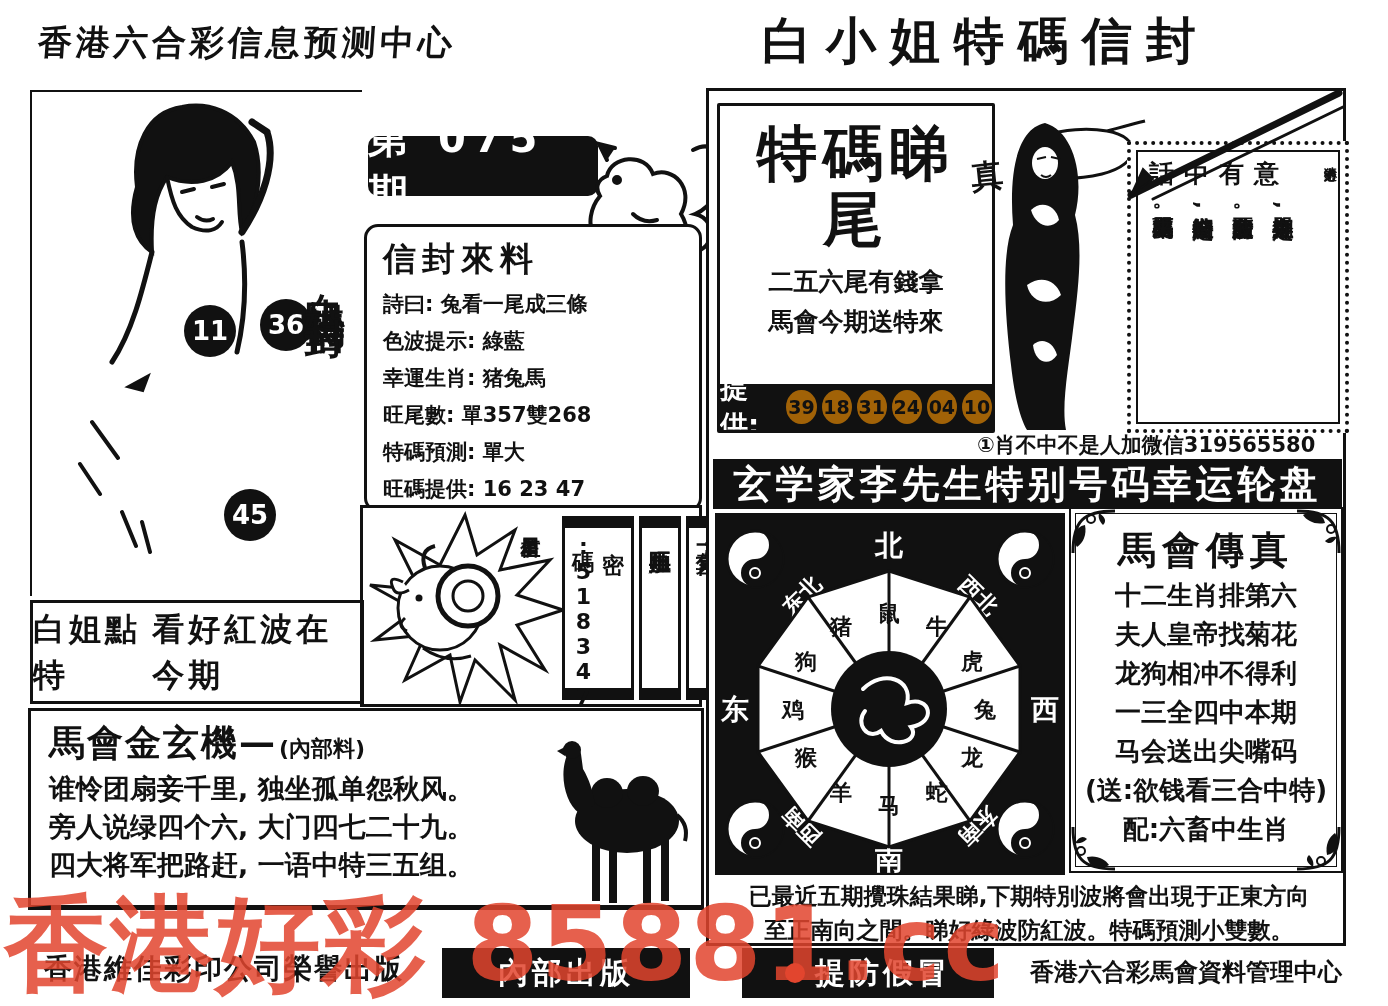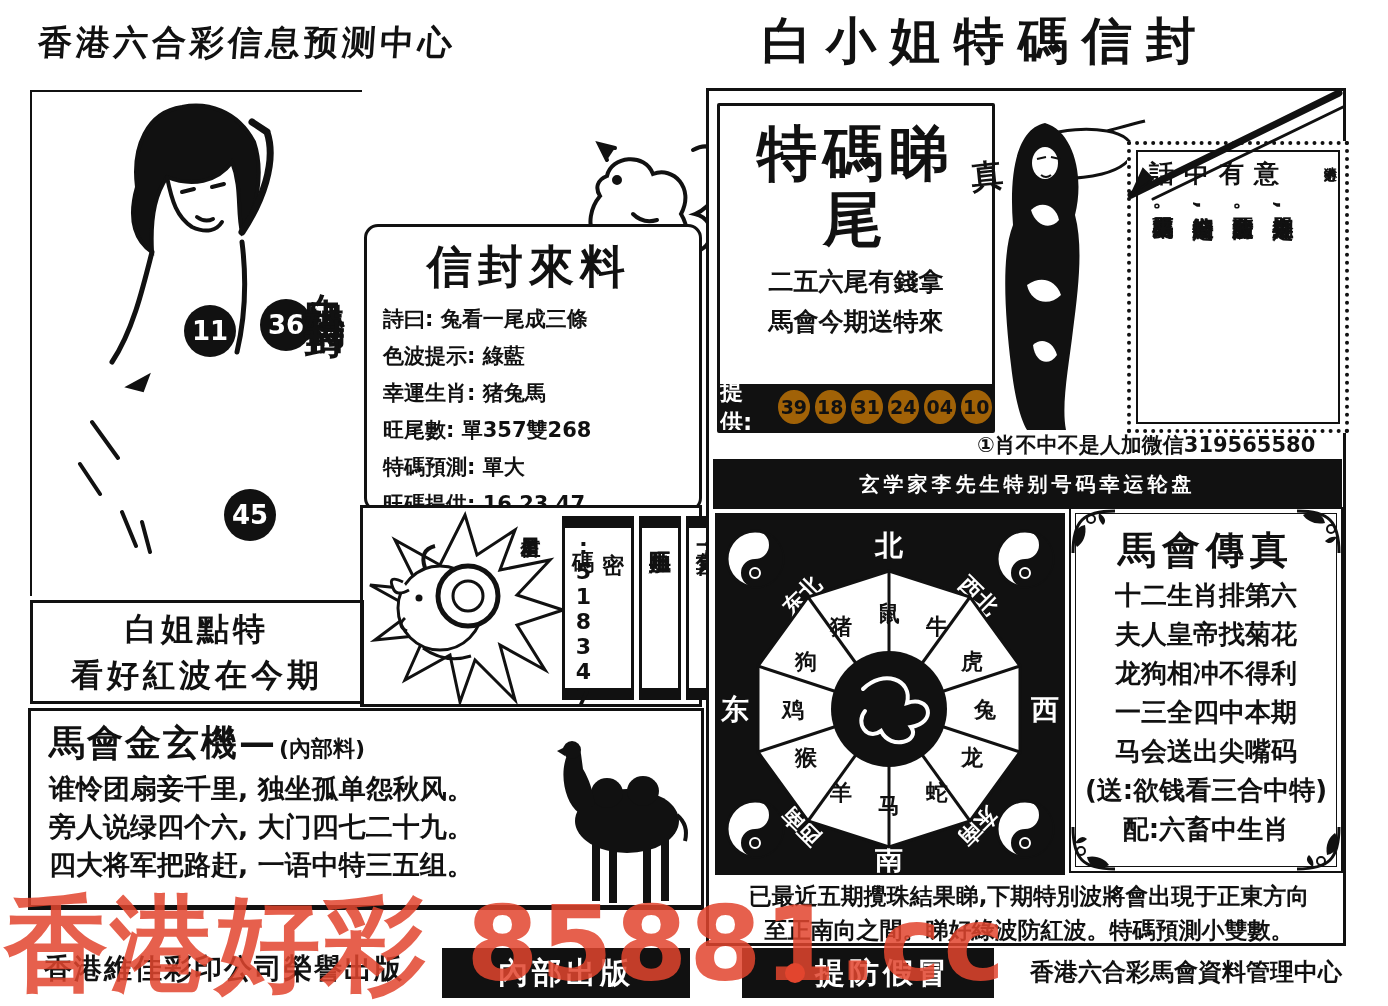--- a/index.html
+++ b/index.html
@@ -24,34 +24,34 @@
 
   
   .issue { position:absolute; left:368px; top:136px; width:230px; height:60px; background:#111;
            border-radius:10px; color:#fff; font-size:40px; font-weight:bold; letter-spacing:8px;
            display:flex; align-items:center; justify-content:center; }
   .squirrel { position:absolute; left:545px; top:118px; }
 
   
   .envelope { position:absolute; left:364px; top:224px; width:338px; height:288px;
               border:3px solid #111; border-radius:14px; padding:10px 16px; background:#fff; }
-  .envelope .title { font-size:45px; font-weight:bold; letter-spacing:6px; margin-bottom:4px;margin-left:44px; }
+  .envelope .title { font-size:33px; font-weight:bold; letter-spacing:6px; margin-bottom:4px; }
   .envelope .line { font-size:21px; line-height:37px; font-weight:bold; white-space:nowrap; }
 
   
   .rambox { position:absolute; left:360px; top:505px; width:342px; height:202px; border:3px solid #111; background:#fff; }
   .duty { position:absolute; left:155px; top:14px; font-size:20px; font-weight:bold; height:120px; }
   .truecols { position:absolute; left:194px; top:8px; height:184px; writing-mode:vertical-rl; }
   .truecols > div { border:3px solid #111; border-top-width:12px; border-bottom-width:12px;
                     padding:6px 3px; margin-left:5px; font-size:22px; font-weight:bold;
                     text-orientation:upright; background:#fff; }
 
   
   .baijie { position:absolute; left:30px; top:600px; width:334px; height:104px; border:3px solid #111;
-            display:flex; flex-direction:column; align-items:center; justify-content:center; }
+            display:flex; flex-direction:row; align-items:center; justify-content:center; }
   .baijie div { font-size:32px; font-weight:bold; line-height:46px; letter-spacing:4px; }
 
   
   .jinx { position:absolute; left:28px; top:708px; width:676px; height:202px; border:3px solid #111;
           border-bottom-width:5px; padding:8px 0 0 18px; background:#fff; }
   .jinx .trow { display:flex; align-items:flex-end; gap:2px; margin-bottom:2px; }
   .jinx .t1 { font-size:36px; font-weight:bold; letter-spacing:2px; }
   .jinx .t2 { font-size:22px; font-weight:bold; padding-bottom:4px; }
   .jinx .pline { font-size:27px; line-height:38px; font-weight:bold; white-space:nowrap; }
   .camel { position:absolute; right:4px; top:6px; }
@@ -59,41 +59,41 @@
   
   .rpanel { position:absolute; left:706px; top:88px; width:640px; height:858px; border:3px solid #111; background:#fff; }
 
   .tailbox { position:absolute; left:8px; top:12px; width:278px; height:330px; border:3px solid #111;
              border-radius:2px; overflow:hidden; }
   .tailtitle { width:210px; margin:14px auto 0; font-size:60px; line-height:66px; font-weight:bold;
                text-align:center; letter-spacing:6px; }
   .tailline { font-size:25px; line-height:40px; font-weight:bold; text-align:center; white-space:nowrap; }
   .tailbar { position:absolute; left:0; bottom:0; width:100%; height:46px; background:#111;
              display:flex; align-items:center; justify-content:center; gap:5px; }
-  .tailbar .plabel { color:#fff; font-size:23px; font-weight:bold; margin-right:2px; }
+  .tailbar .plabel { color:#fff; font-size:28px; font-weight:bold; margin-right:2px; }
   .numball { width:34px; height:34px; border-radius:50%; background:#a16207; color:#111;
              font-size:19px; font-weight:bold; display:flex; align-items:center; justify-content:center; }
 
   .seal { position:absolute; left:262px; top:64px; font-size:32px; font-weight:bold; transform:rotate(-6deg); }
   .swoosh { position:absolute; left:298px; top:28px; }
   .woman2 { position:absolute; left:252px; top:24px; }
 
   .stamp { position:absolute; left:418px; top:50px; width:222px; height:292px;
            border:4px dotted #111; background:#fff; }
   .stamp-inner { position:absolute; inset:5px; border:2px solid #111; }
   .stamp-head { position:absolute; left:18px; top:12px; font-size:25px; font-weight:bold; letter-spacing:10px; }
   .stamp-side { position:absolute; right:6px; top:12px; font-size:13px; font-weight:bold; }
   .stamp-cols { position:absolute; left:12px; top:56px; height:218px; writing-mode:vertical-rl;
                 font-size:21px; line-height:40px; font-weight:bold; }
   .pen { position:absolute; left:404px; top:-8px; pointer-events:none; }
 
   .wechat { position:absolute; left:268px; top:340px; font-size:21px; font-weight:bold; white-space:nowrap; }
 
   .banner { position:absolute; left:4px; top:368px; width:629px; height:50px; background:#111; color:#fff;
-            font-size:20px; font-weight:bold; letter-spacing:4px; display:flex; align-items:center; justify-content:center; }
+            font-size:38px; font-weight:bold; letter-spacing:4px; display:flex; align-items:center; justify-content:center; }
 
   .wheel { position:absolute; left:6px; top:422px; }
 
   .fax { position:absolute; left:360px; top:416px; width:274px; height:366px; border:2px solid #111;
          outline:1px solid #111; outline-offset:-7px; text-align:center; }
   .fax .ftitle { margin-top:16px; font-size:38px; font-weight:bold; letter-spacing:6px; }
   .fax .fline { font-size:26px; line-height:39px; font-weight:bold; white-space:nowrap; }
   .fcorner { position:absolute; width:50px; height:50px; }
   .fc-tl { left:-2px; top:-2px; }
   .fc-tr { right:-2px; top:-2px; transform:rotate(90deg); }
@@ -136,20 +136,21 @@
         <path d="M95,295 l22,-12 l-6,16 z" fill="#111" stroke-width="2"></path>
         <path d="M60,330 l26,36 M48,372 l20,30 M90,420 l14,34 M110,430 l8,30"></path>
       </g>
     </svg>
     <div class="ball" style="left:152px; top:213px;">11</div>
     <div class="ball" style="left:228px; top:207px;">36</div>
     <div class="ball" style="left:192px; top:397px;">45</div>
   </div>
   <div class="vtitle vert">白小姐特碼信封</div>
 
+  <div class="issue">第 075 期</div>
 
   <svg class="squirrel" width="185" height="172" viewBox="0 0 185 172">
     <g stroke="#111" fill="#fff" stroke-width="4" stroke-linecap="round">
       <path d="M148,32 C185,12 186,82 150,96 C176,102 168,142 138,132"></path>
       <path d="M55,78 C35,102 46,142 92,146 C132,150 152,122 136,96 C150,70 128,48 108,56 C100,34 66,38 62,58 C52,62 50,70 55,78 Z"></path>
       <path d="M62,42 l-8,-16 l16,4" fill="#111"></path>
       <circle cx="72" cy="62" r="3" fill="#111"></circle>
       <path d="M88,96 q10,10 24,6 M96,118 l10,10 M116,116 l6,12"></path>
     </g>
   </svg>

